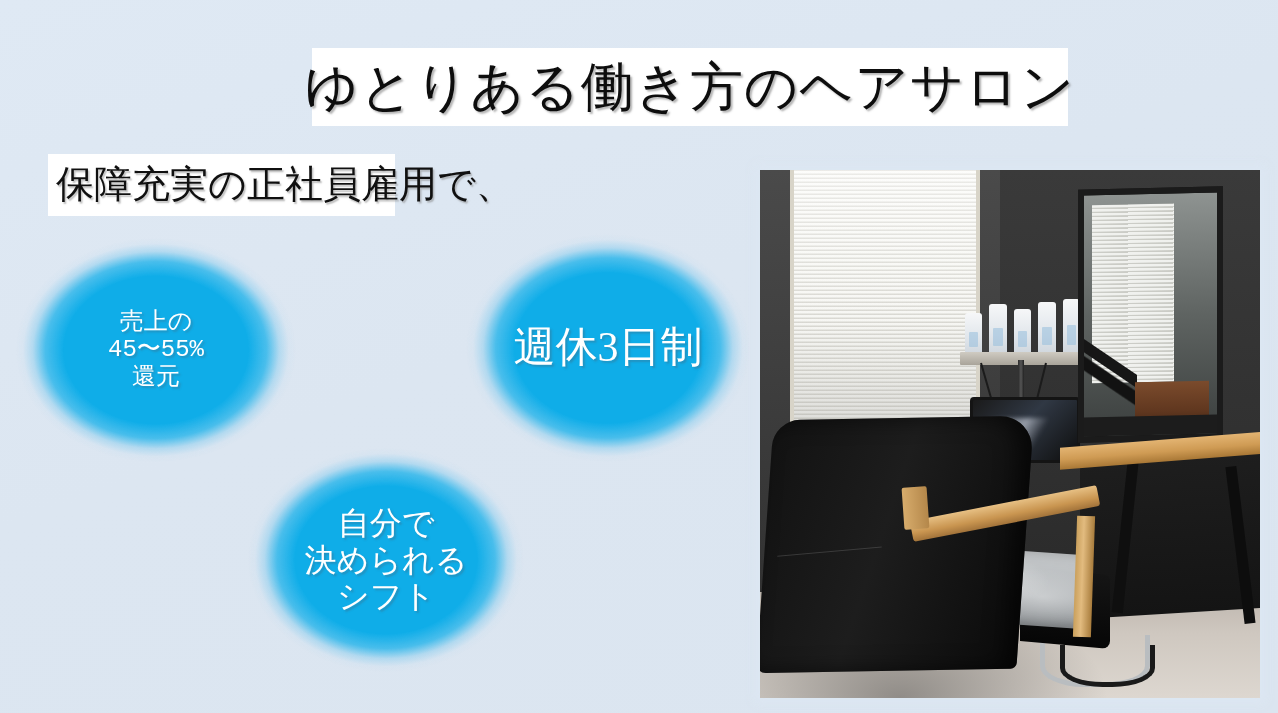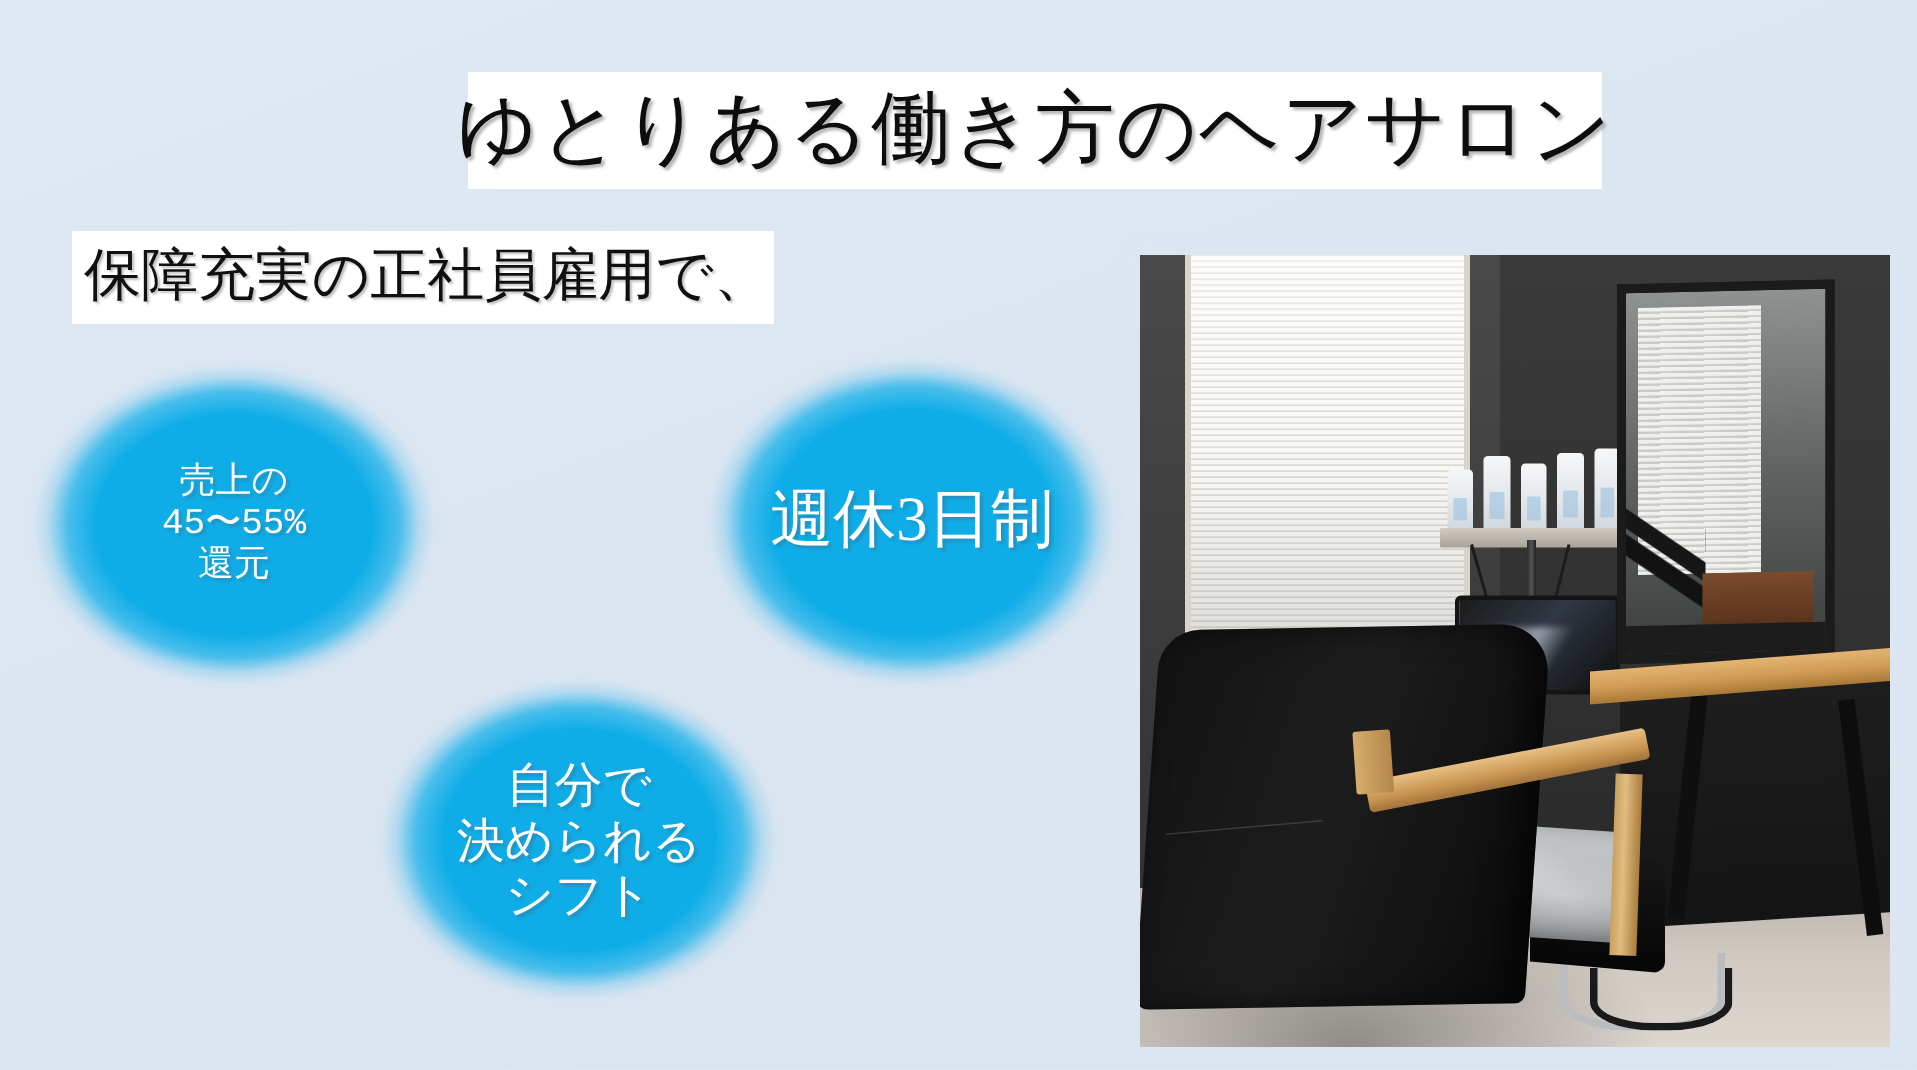--- a/index.html
+++ b/index.html
@@ -28,36 +28,36 @@
     left: 312px;
     top: 48px;
     width: 756px;
     height: 78px;
     background: #ffffff;
     display: flex;
     align-items: center;
     justify-content: center;
   }
   .title-text {
-    font-family: Liberation Serif, serif;
+    font-family: Liberation Sans, sans-serif;
     font-size: 53px;
     line-height: 1.05;
     color: #0d0d0d;
     letter-spacing: 1px;
     white-space: nowrap;
     text-shadow: 2px 2px 2px rgba(120,120,120,0.55);
     text-align: center;
   }
 
   
   .subtitle-band {
     position: absolute;
     left: 48px;
     top: 154px;
-    width: 468px;
+    width: 347px;
     height: 62px;
     background: #ffffff;
     display: flex;
     align-items: center;
     padding-left: 8px;
     box-sizing: border-box;
   }
   .subtitle-text {
     font-family: "Liberation Serif", "DejaVu Serif", serif;
     font-size: 38px;

